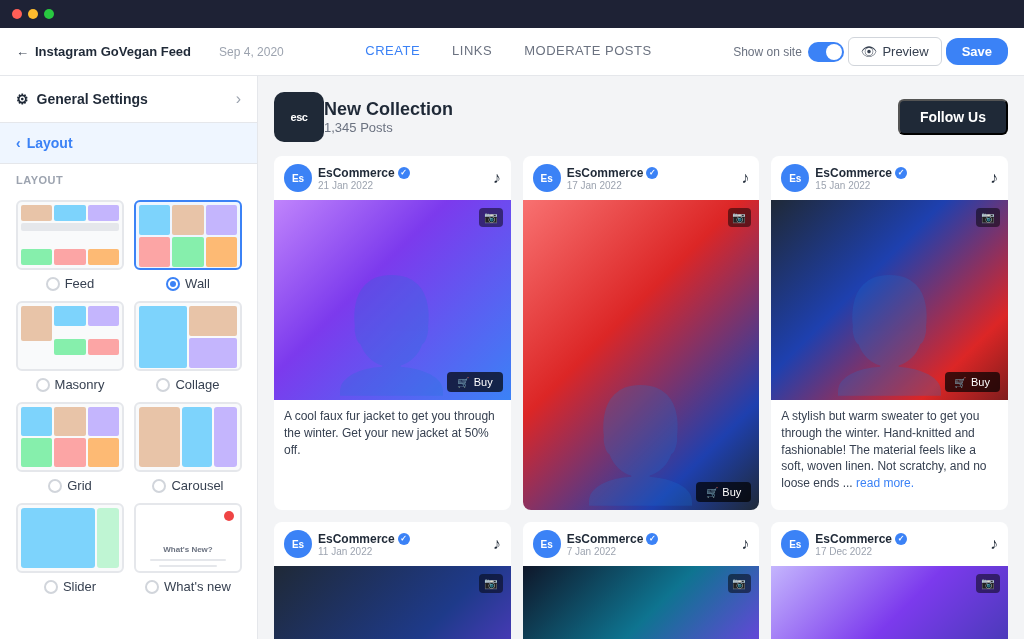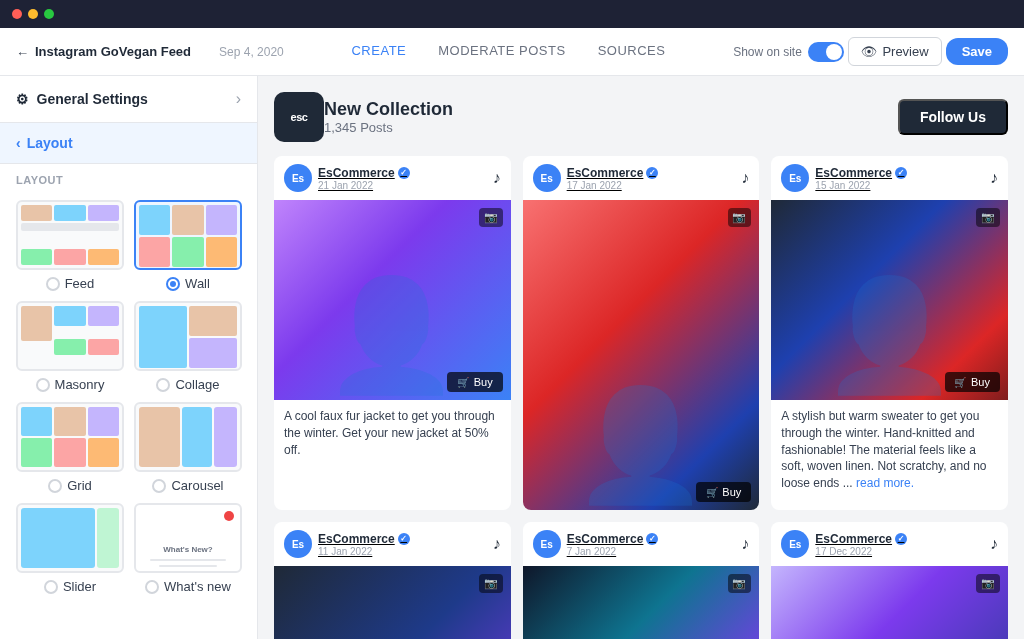--- a/index.html
+++ b/index.html
@@ -198,21 +198,21 @@
       background: #fff; border-radius: 8px; overflow: hidden;
     }
     .post-header {
       display: flex; align-items: center; padding: 8px 10px; gap: 6px;
     }
     .post-avatar {
       width: 28px; height: 28px; border-radius: 50%;
       background: #3b82f6; display: flex; align-items: center; justify-content: center;
       color: #fff; font-size: 10px; font-weight: 700;
     }
-    .post-user-info { flex: 1; text-decoration: underline; }
+    .post-user-info { flex: 1; }
     .post-username {
       font-size: 12px; font-weight: 600; color: #1f2937;
       display: flex; align-items: center; gap: 3px;
     }
     .verified-badge {
       width: 12px; height: 12px; background: #3b82f6; border-radius: 50%;
       display: inline-flex; align-items: center; justify-content: center;
       font-size: 8px; color: #fff;
     }
     .post-date {
@@ -291,22 +291,22 @@
 
 <div class="topnav">
   <div class="topnav-back">
     <span>←</span>
     <span class="topnav-title">Instagram GoVegan Feed</span>
   </div>
   <span class="topnav-date">Sep 4, 2020</span>
 
   <div class="topnav-tabs">
     <div class="topnav-tab active">CREATE</div>
+    <div class="topnav-tab">LINKS</div>
     <div class="topnav-tab">MODERATE POSTS</div>
-    <div class="topnav-tab">SOURCES</div>
   </div>
 
   <div class="topnav-right">
     <div class="show-on-site">
       <span>Show on site</span>
       <div class="toggle">
         <div class="toggle-knob"></div>
       </div>
     </div>
     <button class="btn-preview">

